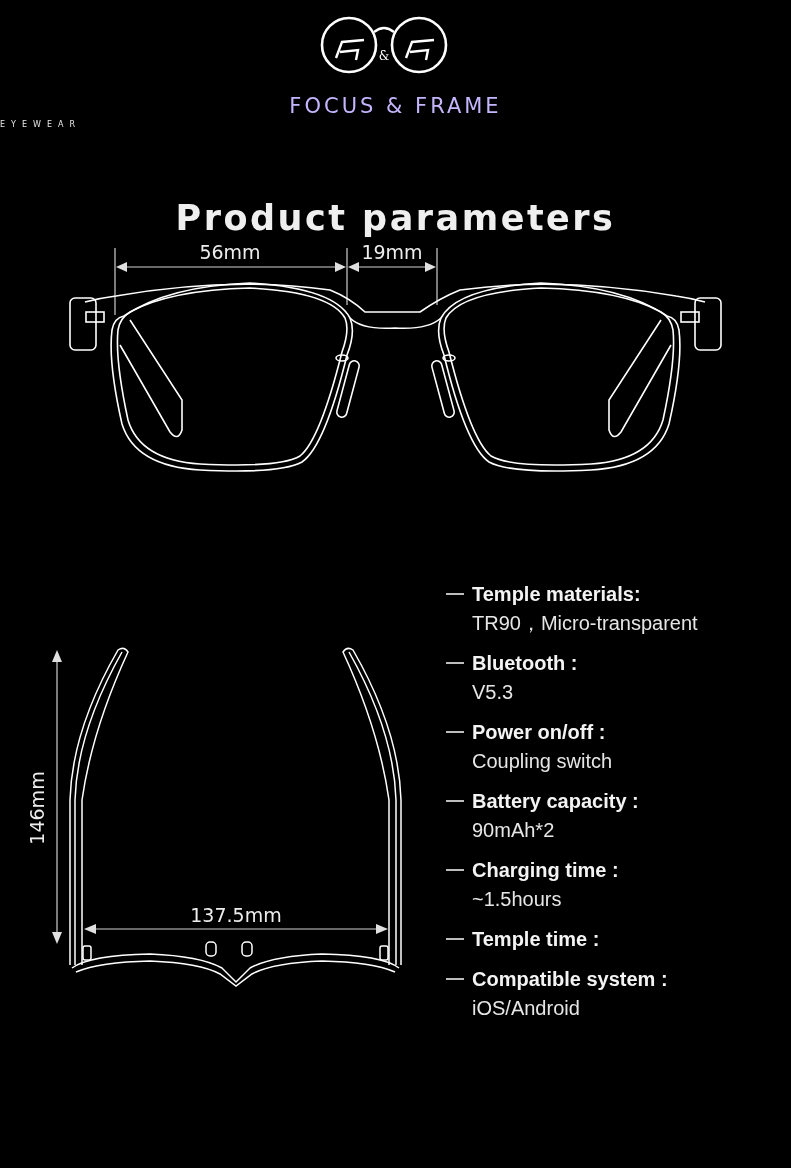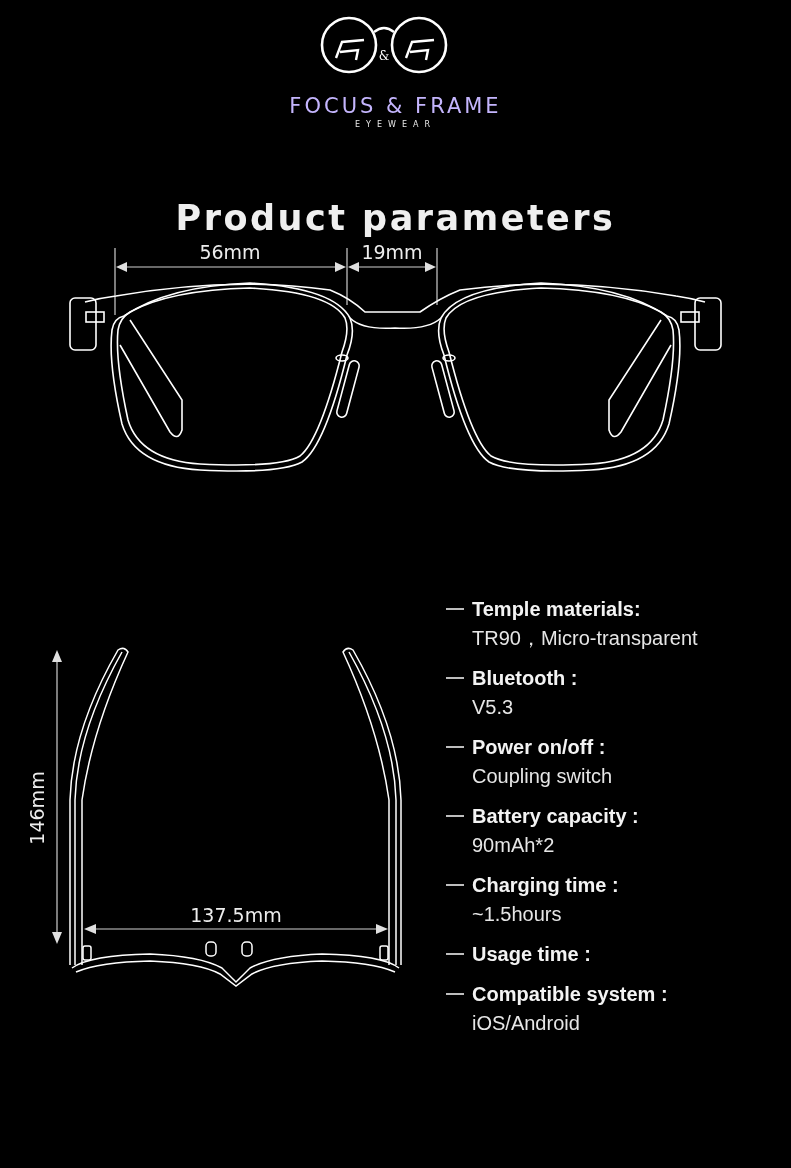--- a/index.html
+++ b/index.html
@@ -1,24 +1,24 @@
 <!DOCTYPE html>
 <html><head>
 <meta charset="utf-8">
 <style>
   html,body{margin:0;padding:0;background:#000;}
   body{width:791px;height:1168px;position:relative;overflow:hidden;color:#fff;font-family:"DejaVu Sans",sans-serif;}
   .abs{position:absolute;}
   #logo{left:318px;top:14px;width:132px;height:60px;}
   #brand{left:0;width:791px;top:94px;text-align:center;font-family:"DejaVu Sans",sans-serif;font-size:21px;letter-spacing:3px;color:#c4b5fd;font-weight:normal;}
-  #sub{left:0;width:791px;top:120px;text-align:center;font-size:8px;letter-spacing:6px;color:#e8e8e8;}
+  #sub{left:0;width:791px;top:120px;font-size:8px;letter-spacing:6px;color:#e8e8e8;}
   #title{left:0;width:791px;top:150px;text-align:center;font-size:35px;font-weight:bold;letter-spacing:2.5px;color:#efefef;margin-top:48px;}
   svg{position:absolute;left:0;top:0;}
   .dim{font-family:"DejaVu Sans",sans-serif;font-size:19px;fill:#ededed;}
-  .specs{left:446px;top:595px;width:340px;}
+  .specs{left:446px;top:580px;width:340px;}
   .spec{position:relative;padding-left:26px;margin-bottom:11px;}
   .spec .dash{position:absolute;left:0;top:13px;width:18px;height:1.5px;background:#bdbdbd;}
   .spec .k{font-family:"Liberation Sans",sans-serif;font-weight:bold;font-size:20px;line-height:29px;color:#f3f3f3;display:block;}
   .spec .v{font-family:"Liberation Sans",sans-serif;font-size:20px;line-height:29px;color:#e6e6e6;display:block;}
 </style>
 </head>
 <body>
 
 <svg id="logo" class="abs" width="132" height="60" viewBox="0 0 132 60" style="left:318px;top:14px;">
   <circle cx="31" cy="31" r="27" fill="none" stroke="#fff" stroke-width="2.6"></circle>
@@ -131,20 +131,20 @@
     <span class="k">Battery capacity :</span>
     <span class="v">90mAh*2</span>
   </div>
   <div class="spec">
     <span class="dash"></span>
     <span class="k">Charging time :</span>
     <span class="v">~1.5hours</span>
   </div>
   <div class="spec">
     <span class="dash"></span>
-    <span class="k">Usage time :</span>
+    <span class="k">Temple time :</span>
   </div>
   <div class="spec">
     <span class="dash"></span>
     <span class="k">Compatible system :</span>
     <span class="v">iOS/Android</span>
   </div>
 </div>
 
 </body></html>

